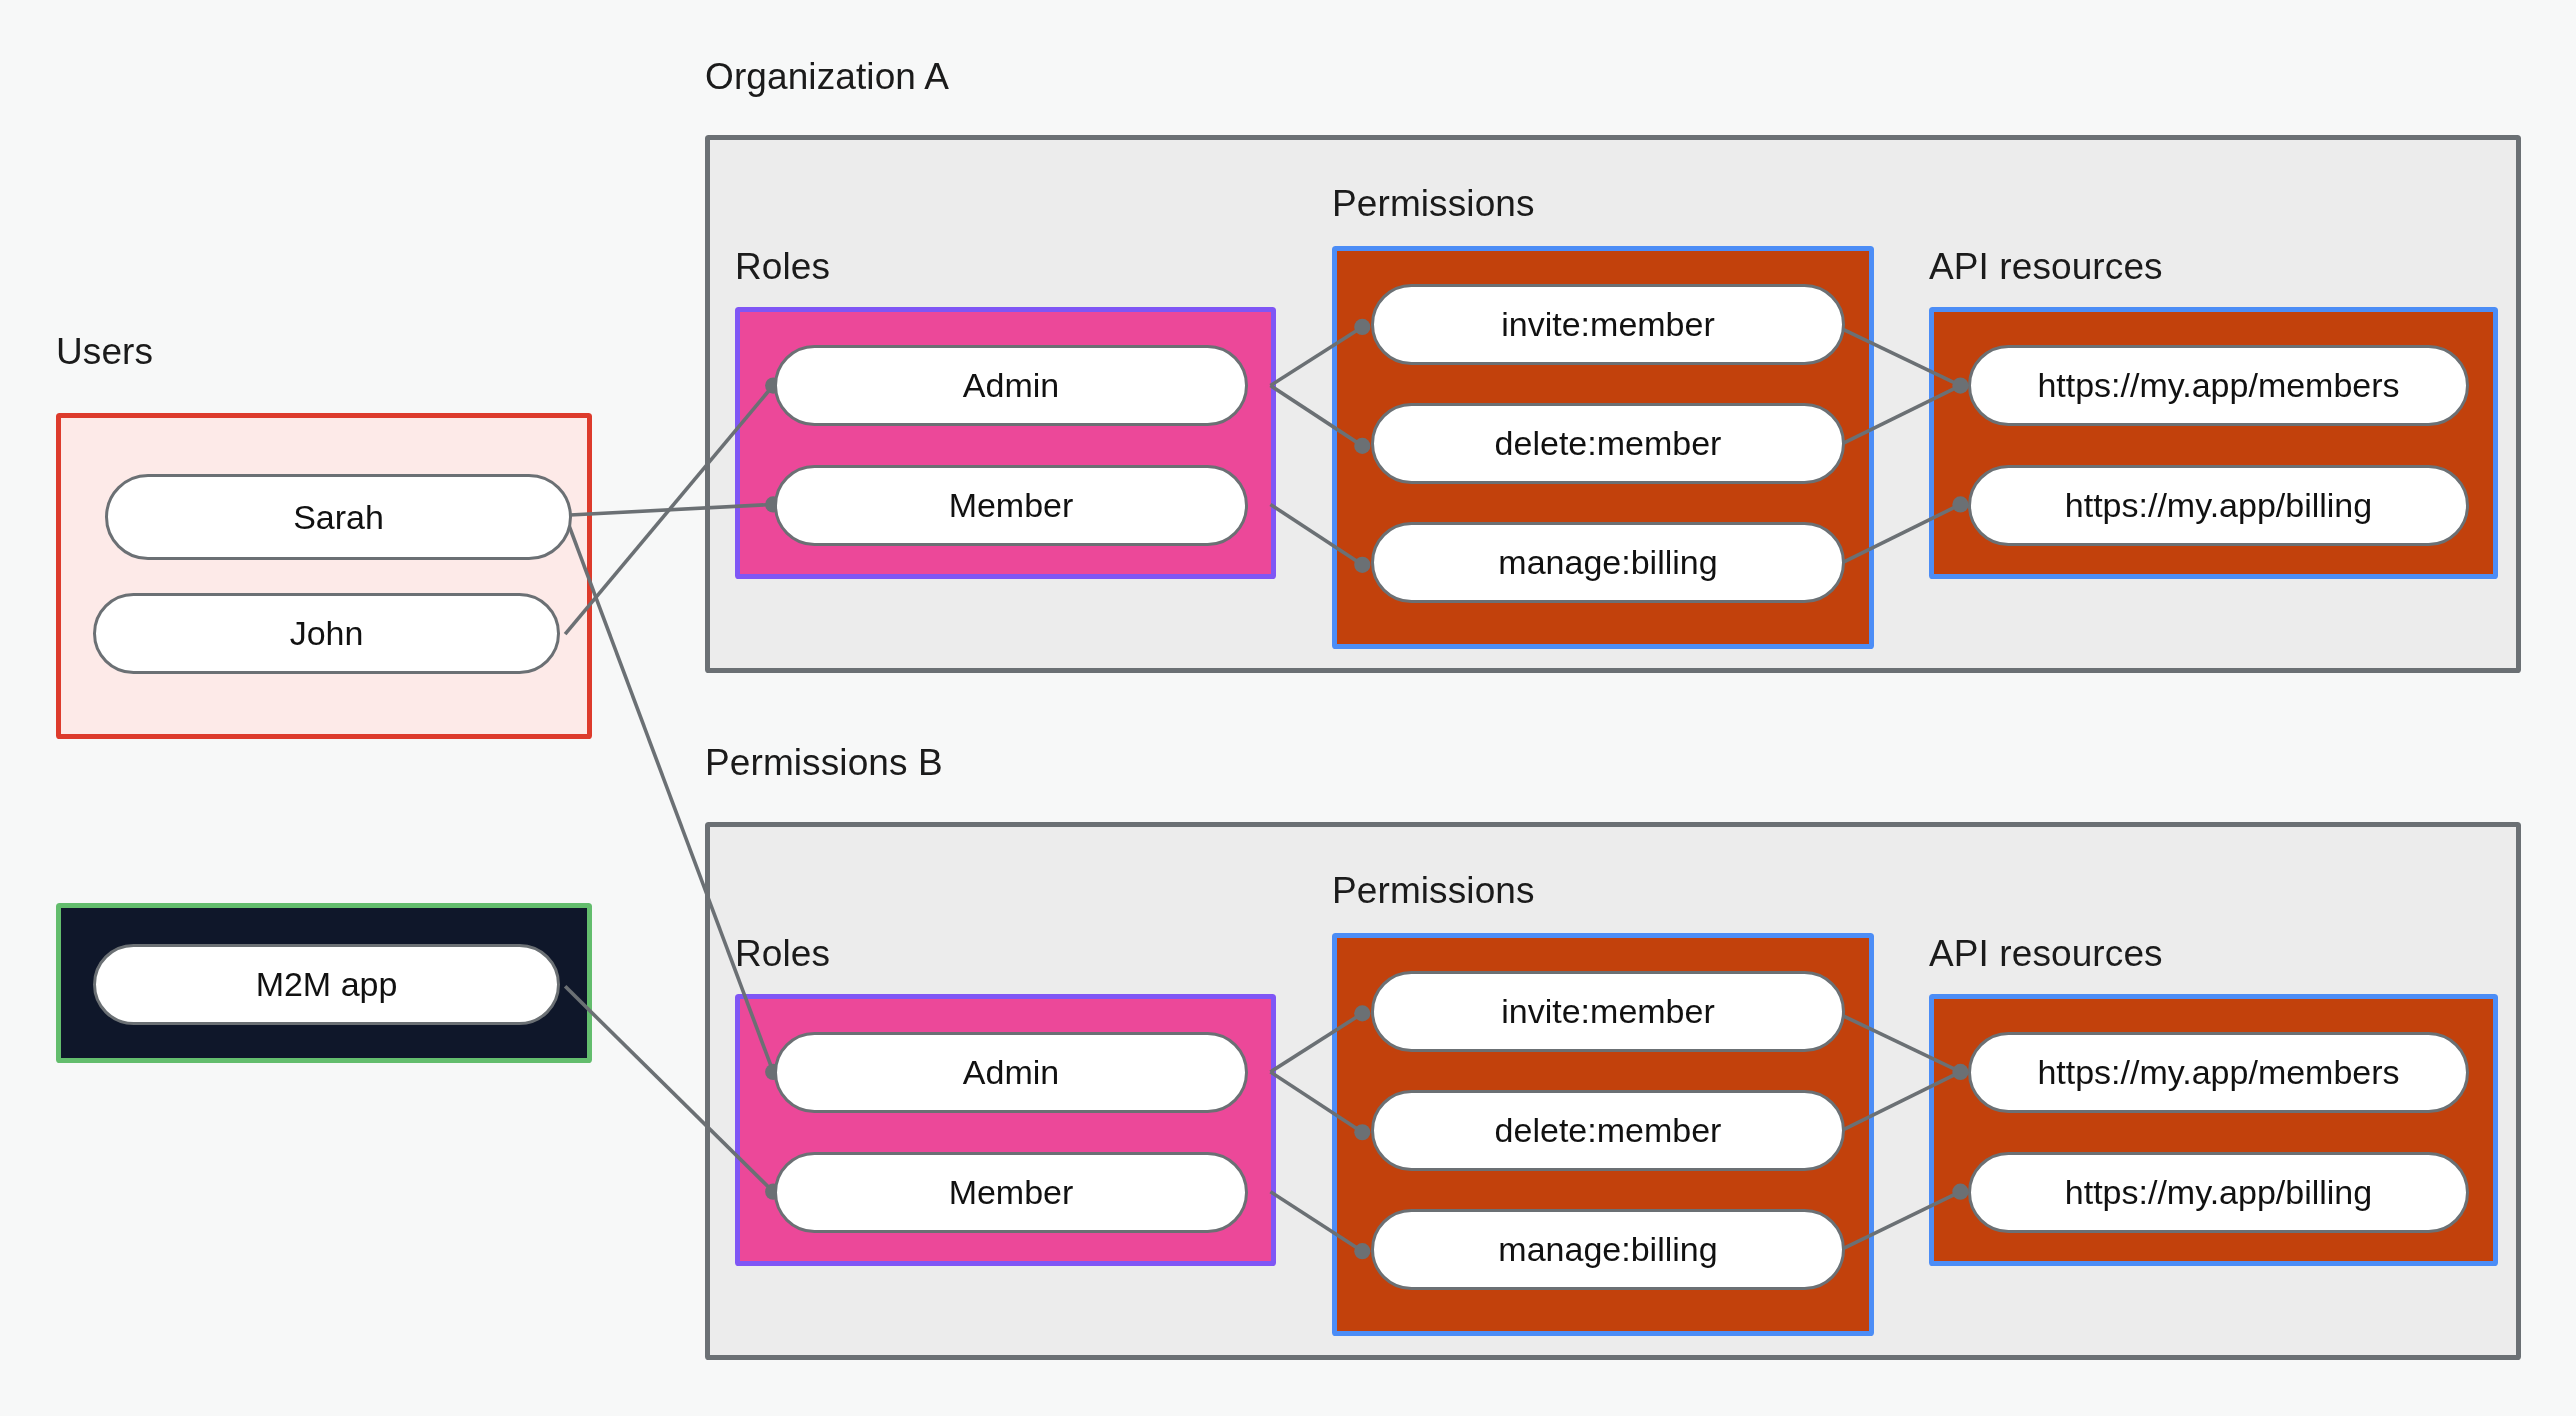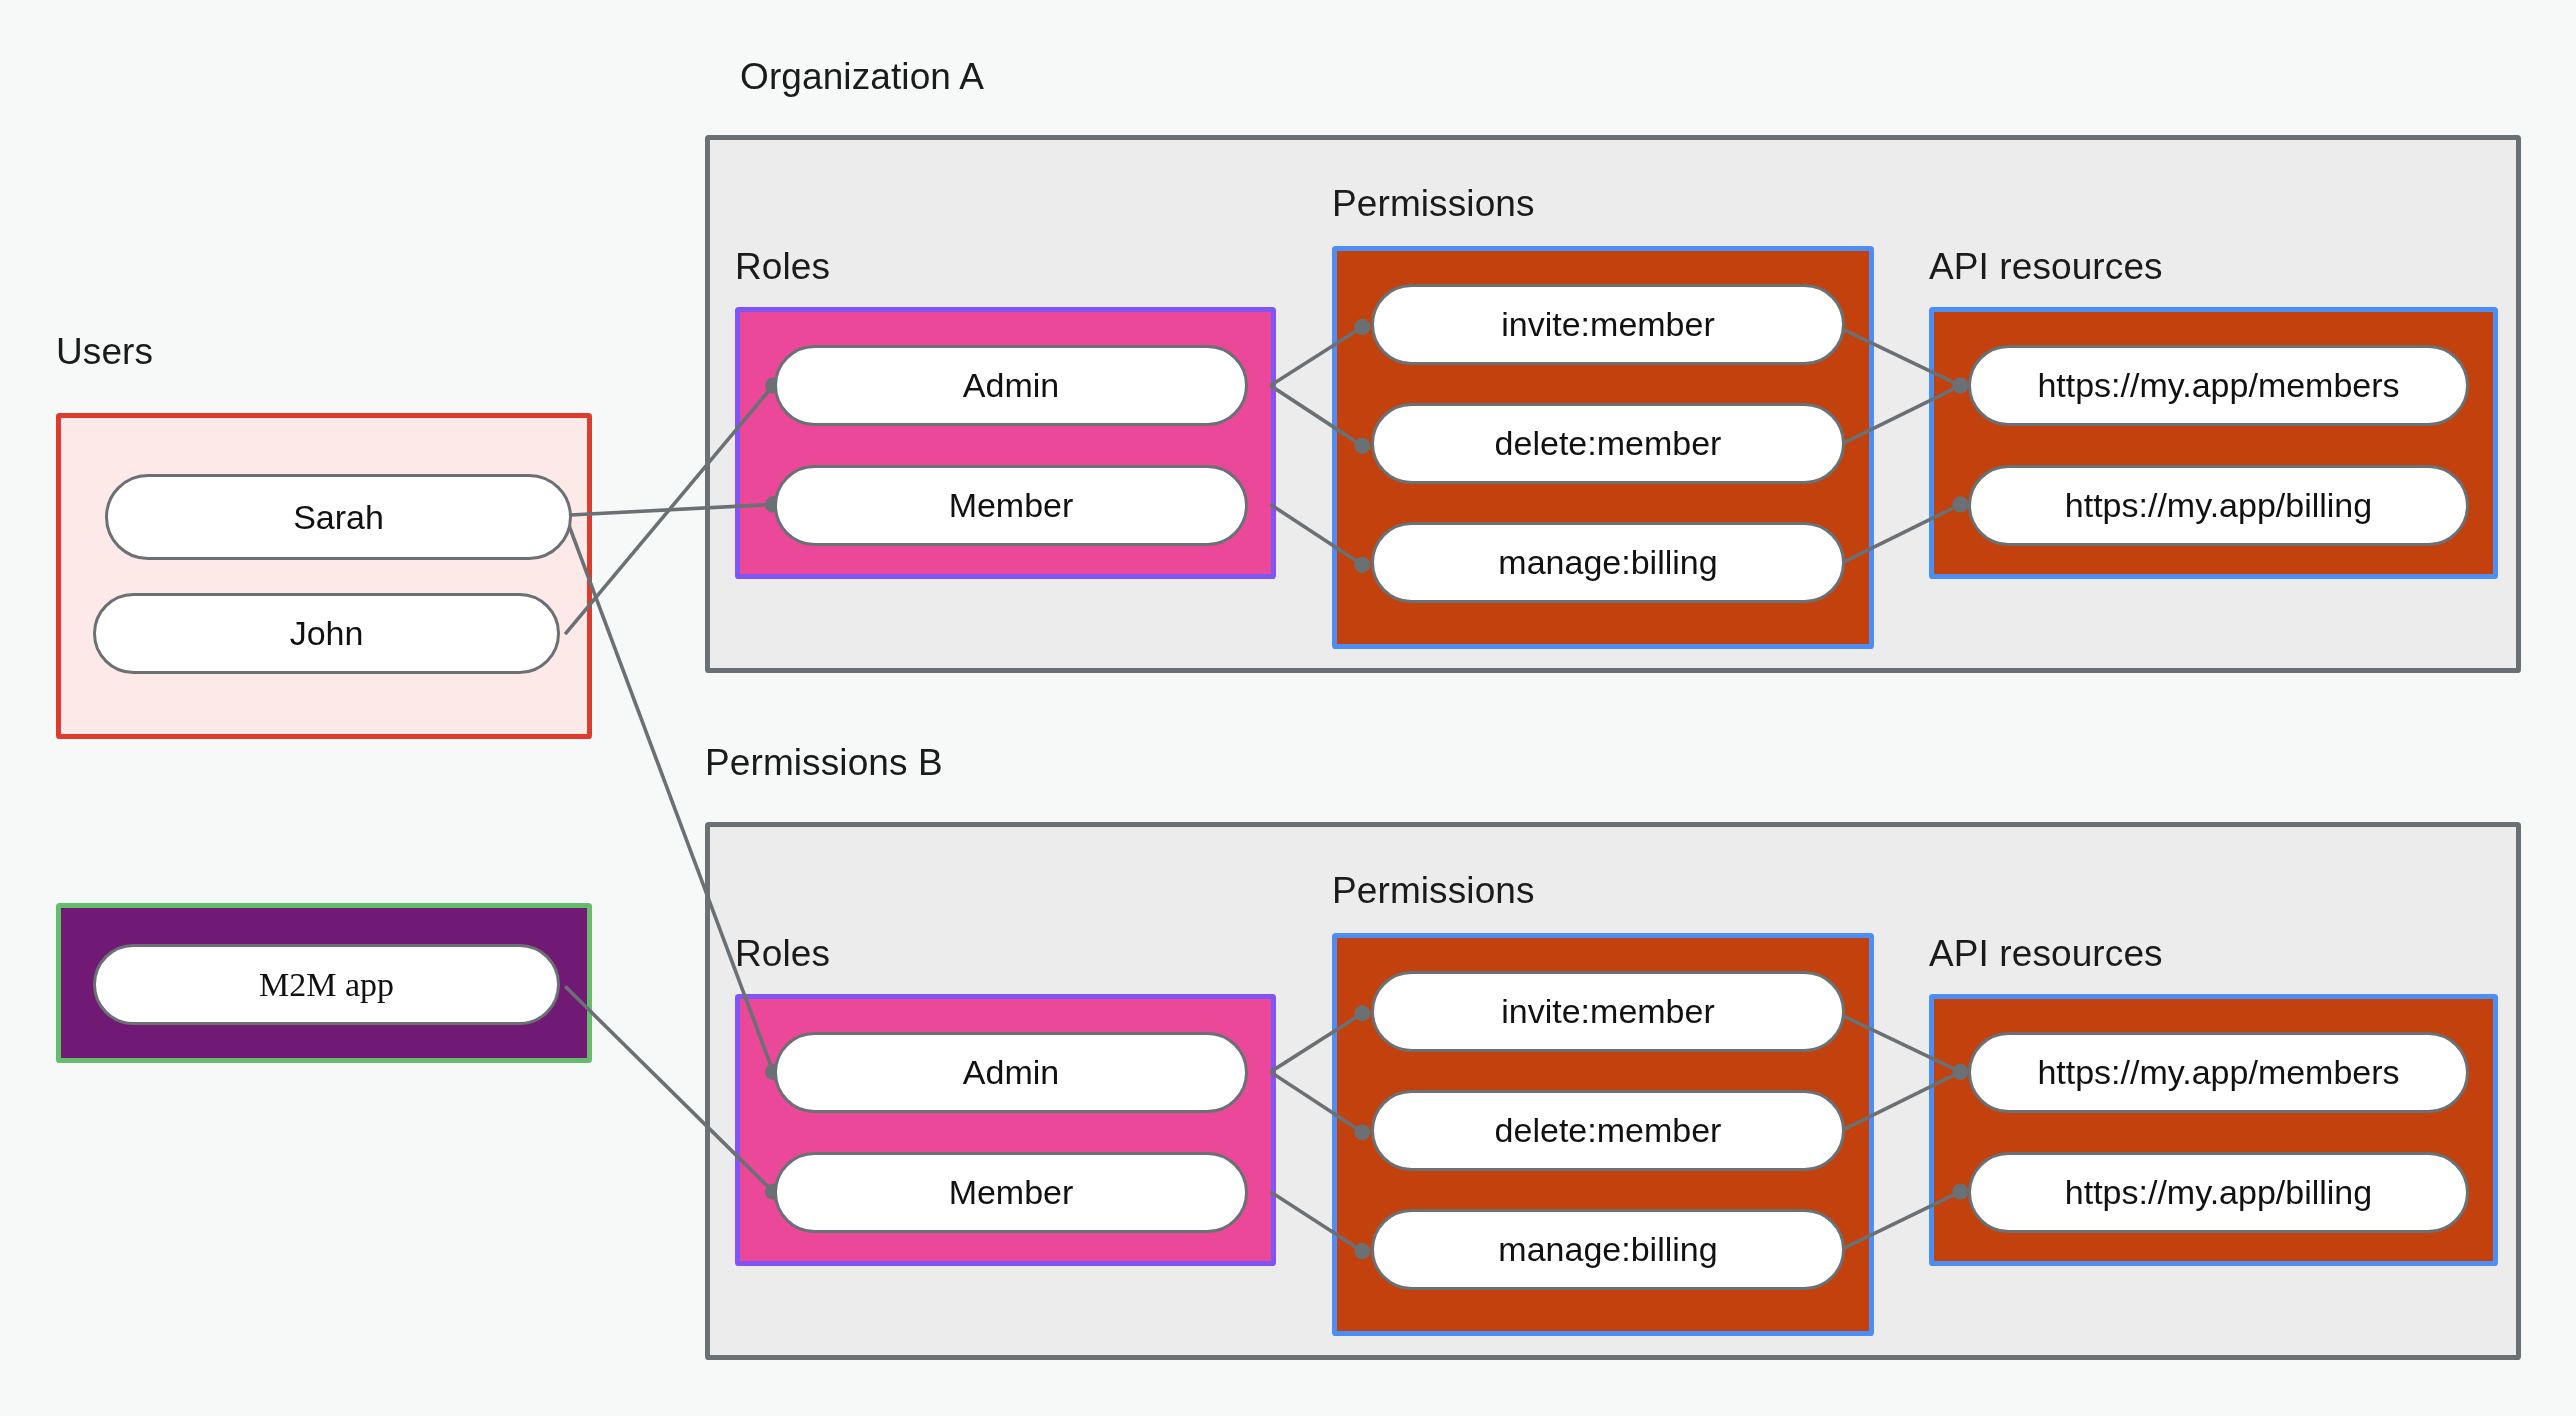--- a/index.html
+++ b/index.html
@@ -38,24 +38,23 @@
     background: #ececec;
     border-color: #6b7074;
     border-width: 5.4px;
   }
   .box-users {
     background: #fdeae8;
     border-color: #dd3b2c;
     border-width: 5.4px;
   }
   .box-m2m {
-    background: #701a75;
+    background: #0f172a;
     border-color: #63bd6d;
     border-width: 5.4px;
-    font-family: Liberation Serif, serif;
   }
   .box-roles {
     background: #ec4899;
     border-color: #7f56f5;
     border-width: 5.4px;
   }
   .box-perms, .box-api {
     background: #c2410c;
     border-color: #4c8df6;
     border-width: 5.4px;
@@ -139,21 +138,21 @@
   <div class="group-label" style="left:56px; top:333px;">Users</div>
   <div class="box box-users" style="left:56px; top:413px; width:536px; height:326px;">
     <div class="pill" style="left:44px; top:56px; width:467px; height:86px;">Sarah</div>
     <div class="pill" style="left:32px; top:175px; width:467px; height:81px;">John</div>
   </div>
 
   <div class="box box-m2m" style="left:56px; top:903px; width:536px; height:160px;">
     <div class="pill" style="left:32px; top:36px; width:467px; height:81px;">M2M app</div>
   </div>
 
-  <div class="group-label" style="left:740px; top:58px;">Organization A</div>
+  <div class="group-label" style="left:705px; top:58px;">Organization A</div>
   <div class="box box-org" style="left:705px; top:135px; width:1816px; height:538px;">
 
     <div class="group-label" style="left:25px; top:108px;">Roles</div>
     <div class="box box-roles" style="left:25px; top:167px; width:541px; height:272px;">
       <div class="pill" style="left:34px; top:33px; width:474px; height:81px;">Admin</div>
       <div class="pill" style="left:34px; top:153px; width:474px; height:81px;">Member</div>
     </div>
 
     <div class="group-label" style="left:622px; top:45px;">Permissions</div>
     <div class="box box-perms" style="left:622px; top:106px; width:542px; height:403px;">

